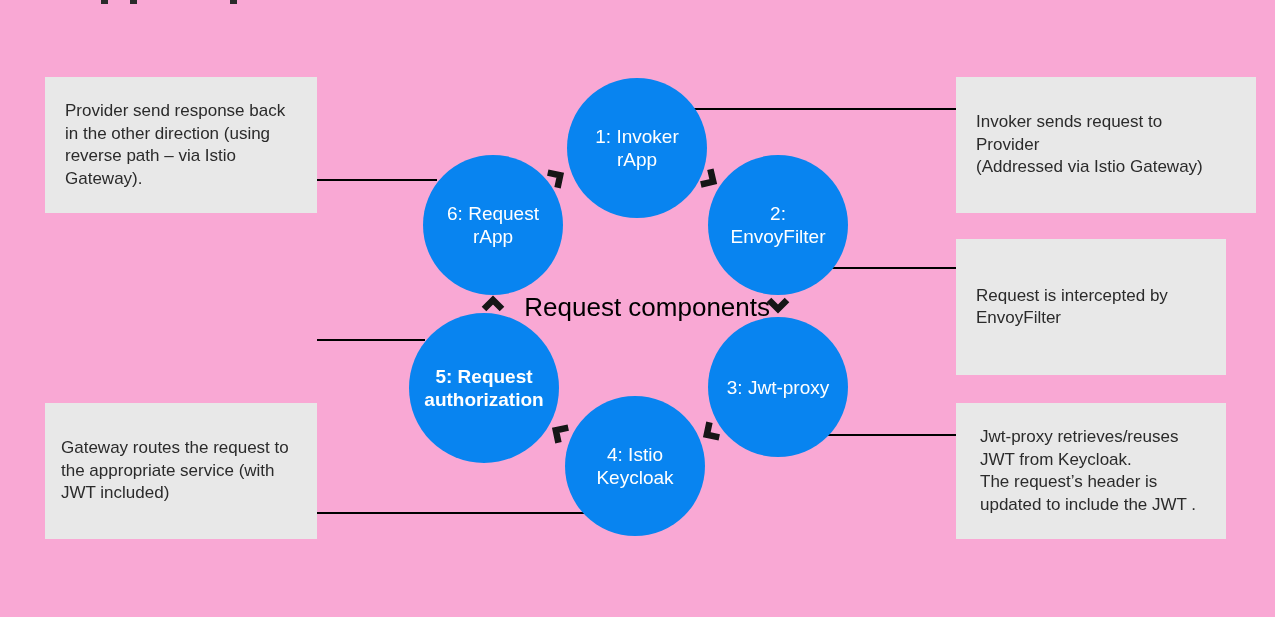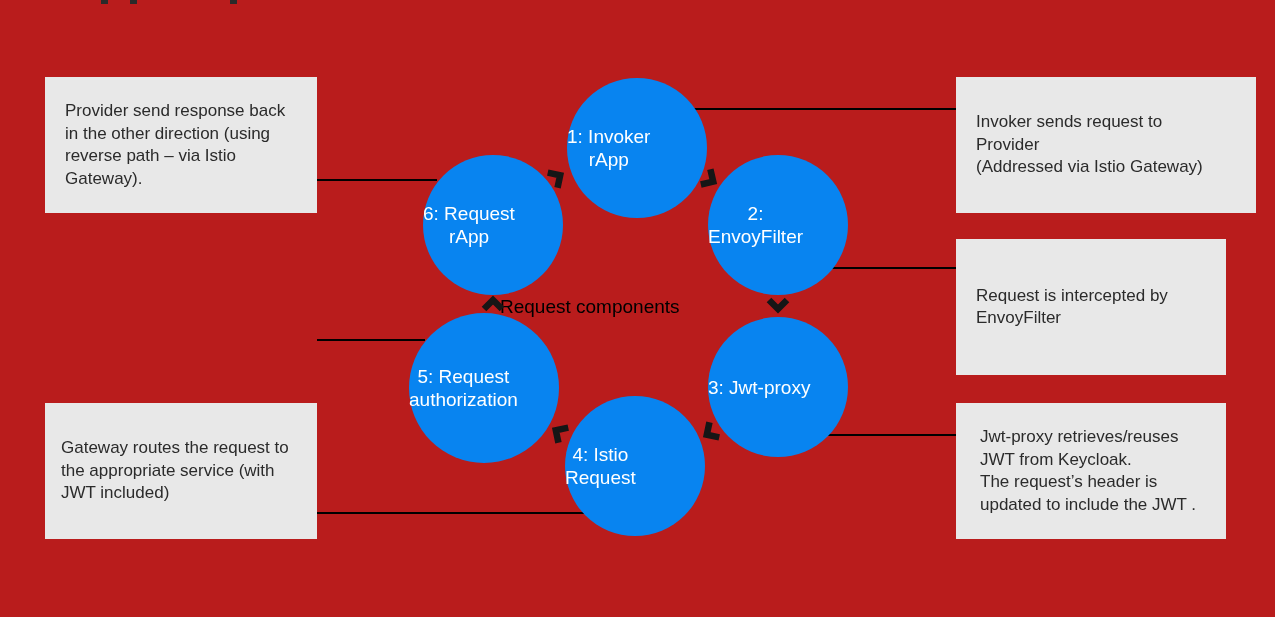--- a/index.html
+++ b/index.html
@@ -1,19 +1,19 @@
 <!DOCTYPE html>
 <html><head>
 <meta charset="utf-8">
 <style>
   html,body{margin:0;padding:0;background:#ffffff;}
   .canvas{
     position:relative;
     width:1275px;height:617px;
-    background:#b91c1c;
+    background:#f9a8d4;
     font-family:"Liberation Sans", sans-serif;
     overflow:hidden;
   }
   
   .clip-mark{position:absolute;top:0;height:4px;width:7px;background:#2a2a2a;}
   
   .note{
     position:absolute;
     width:272px;height:136px;
     background:#e8e8e8;
@@ -25,31 +25,31 @@
     font-size:17px;line-height:22.5px;color:#2b2b2b;
     white-space:pre-line;
   }
   
   .line{position:absolute;height:1.5px;background:#000000;}
   
   .node{
     position:absolute;
     border-radius:50%;
     background:#0884f0;
-    display:flex;align-items:center;
+    display:flex;align-items:center;justify-content:center;
     text-align:center;
   }
   .node-label{
     color:#ffffff;font-size:19px;line-height:23px;
     white-space:pre-line;
   }
   
   .center-label{
     position:absolute;left:500px;top:294px;width:270px;
-    text-align:left;color:#000000;font-size:19px;line-height:26px;
+    text-align:right;color:#000000;font-size:26px;line-height:26px;
   }
   
   .chev{position:absolute;width:26px;height:26px;}
   .chev svg{display:block;}
 </style>
 </head>
 <body>
 
 <div class="canvas">
 
@@ -98,23 +98,23 @@
   </div>
   <div class="node" style="left:708px;top:155px;width:140px;height:140px;">
     <div class="node-label">2:
 EnvoyFilter</div>
   </div>
   <div class="node" style="left:708px;top:317px;width:140px;height:140px;">
     <div class="node-label">3: Jwt-proxy</div>
   </div>
   <div class="node" style="left:565px;top:396px;width:140px;height:140px;">
     <div class="node-label">4: Istio
-Request</div>
+Keycloak</div>
   </div>
-  <div class="node" style="left:409px;top:313px;width:150px;height:150px;">
+  <div class="node" style="left:409px;top:313px;width:150px;height:150px;font-weight:bold;">
     <div class="node-label">5: Request
 authorization</div>
   </div>
   <div class="node" style="left:423px;top:155px;width:140px;height:140px;">
     <div class="node-label">6: Request
 rApp</div>
   </div>
 
   <div class="center-label">Request components</div>
 

